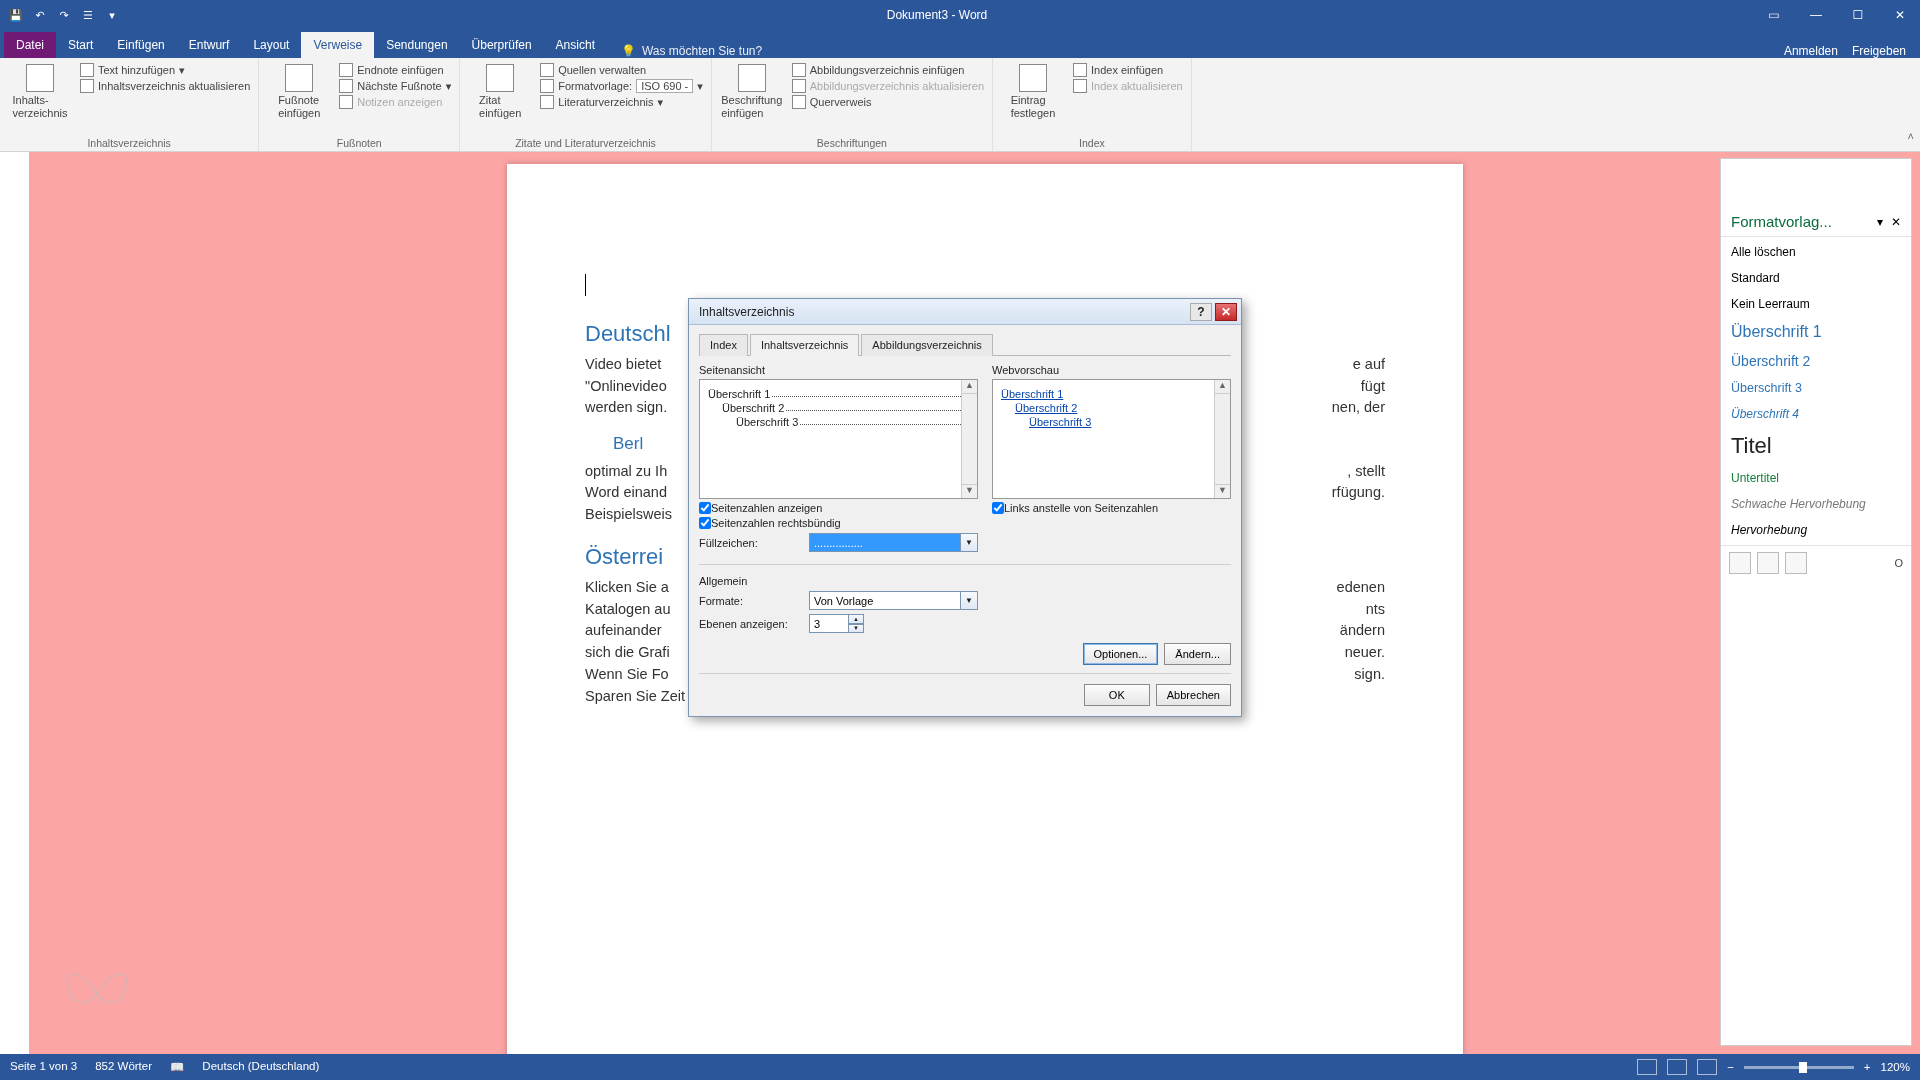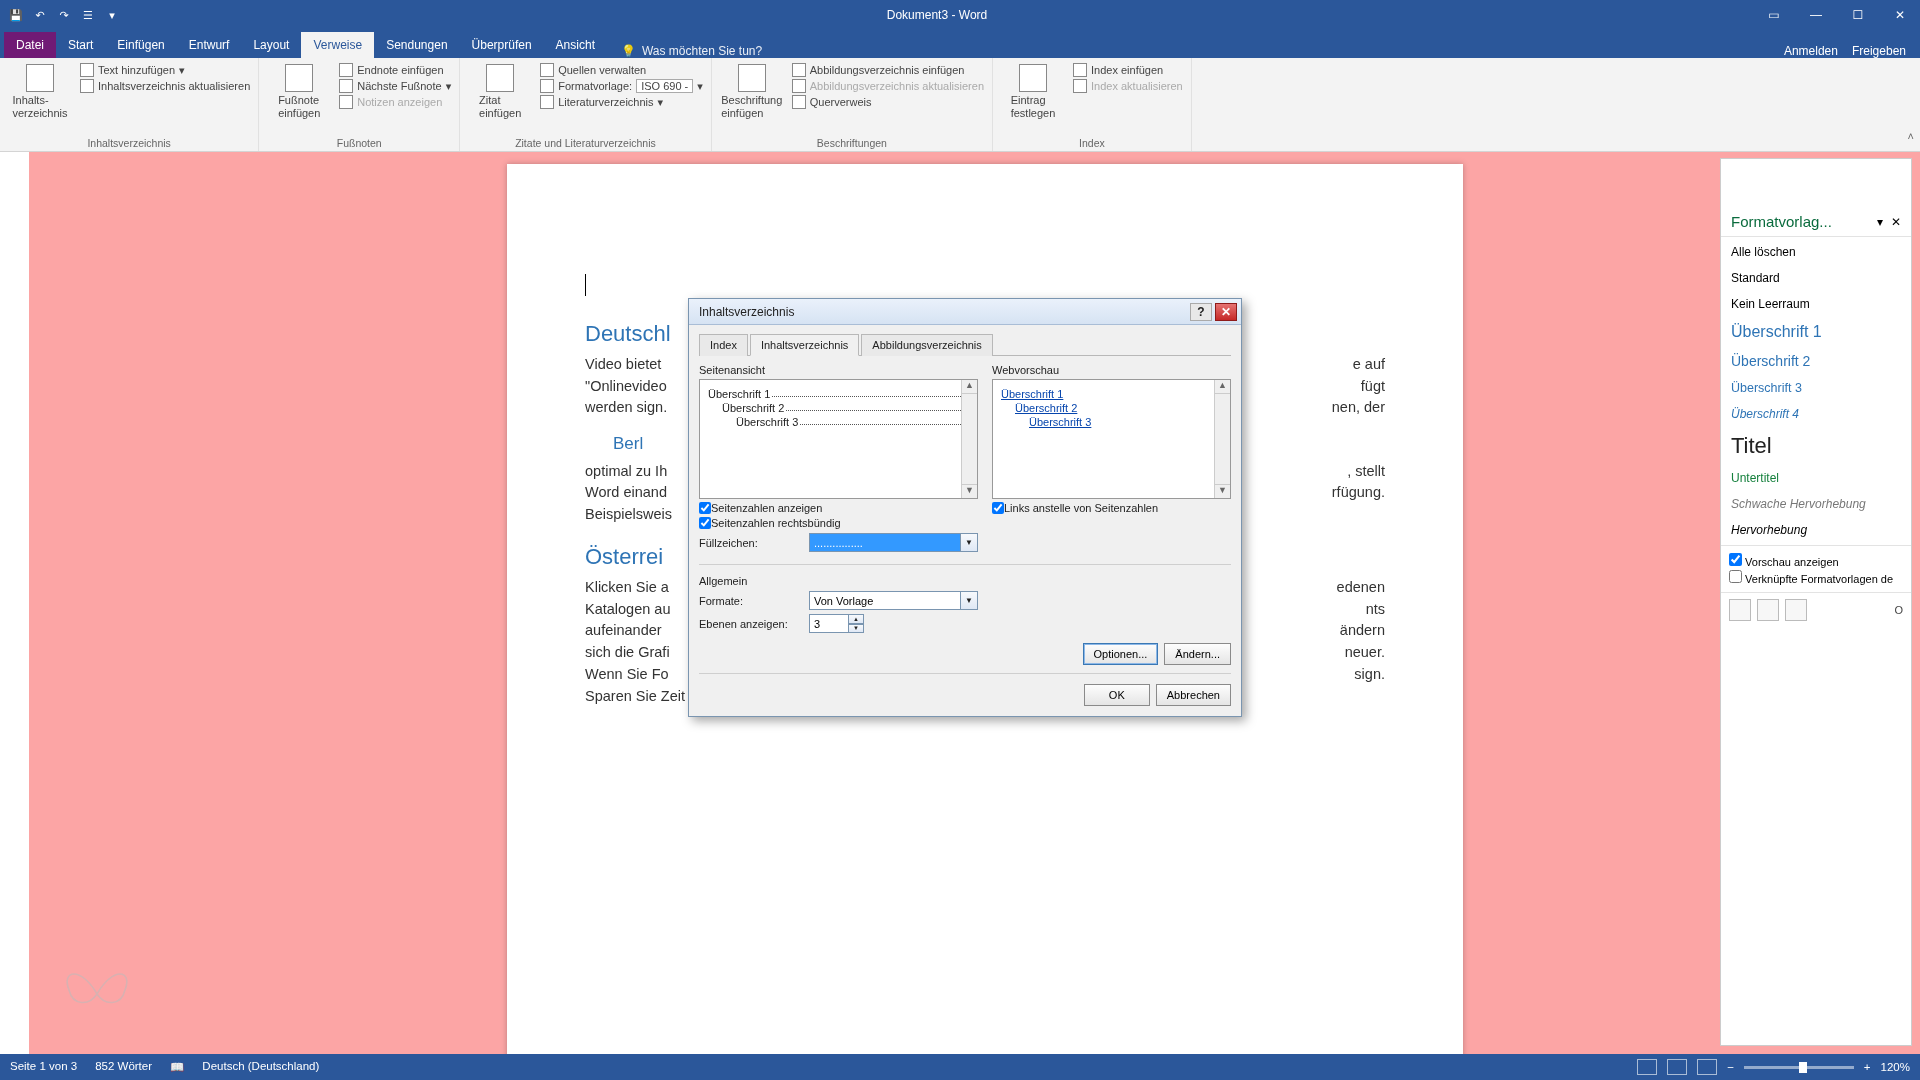--- a/index.html
+++ b/index.html
@@ -337,24 +337,20 @@
     <div class="item">Kein Leerraum</div>
     <div class="item h1">Überschrift 1</div>
     <div class="item h2">Überschrift 2</div>
     <div class="item h3">Überschrift 3</div>
     <div class="item h4">Überschrift 4</div>
     <div class="item titel">Titel</div>
     <div class="item sub">Untertitel</div>
     <div class="item schw">Schwache Hervorhebung</div>
     <div class="item herv">Hervorhebung</div>
   </div>
-  <div class="opts">
-    <label><input type="checkbox" checked="" style=""> <span>Vorschau anzeigen</span></label>
-    <label><input type="checkbox" style=""> <span>Verknüpfte Formatvorlagen de</span></label>
-  </div>
   <div class="btnrow">
     <div class="sq"></div>
     <div class="sq"></div>
     <div class="sq"></div>
     <div class="txt">O</div>
   </div>
 </div>
 
 <div class="dlg-back">
 <div class="dialog">

